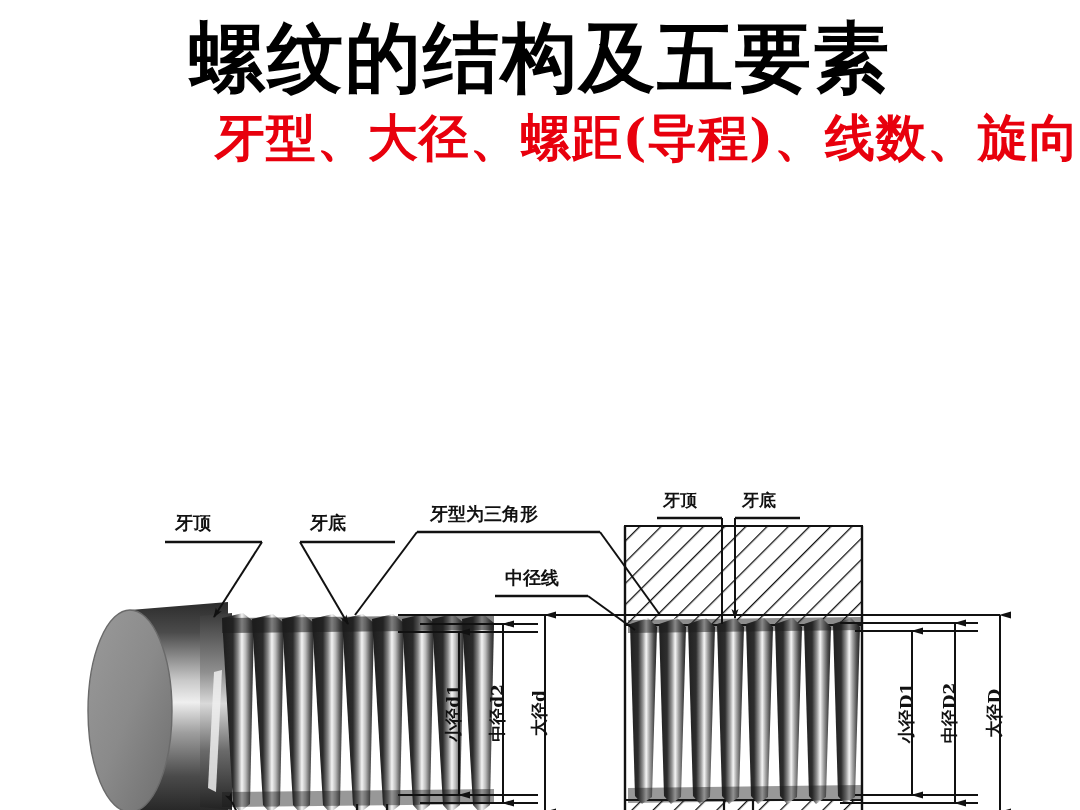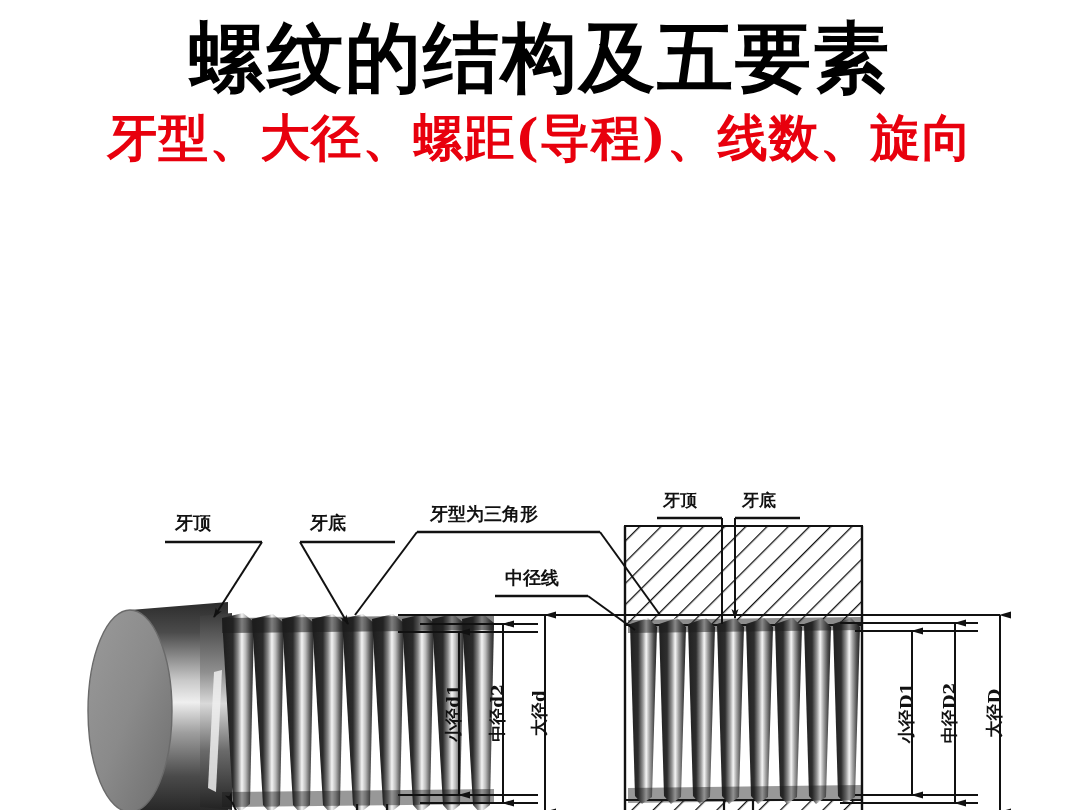--- a/index.html
+++ b/index.html
@@ -14,21 +14,21 @@
   
   .title-block{position:absolute;left:0;top:18px;width:1080px;text-align:center;}
   .main-title{
     font-family:"DejaVu Serif","Liberation Serif",serif;
     font-weight:700;font-size:76px;line-height:1.05;color:#000000;
     letter-spacing:2px;white-space:nowrap;
   }
   .sub-title{
     font-family:"DejaVu Serif","Liberation Serif",serif;
     font-weight:700;font-size:50px;line-height:1.1;color:#e8000d;
-    letter-spacing:1px;white-space:nowrap;margin-top:12px;
+    letter-spacing:1px;white-space:nowrap;margin-top:12px;text-align:right;
   }
 
   
   #drawing{position:absolute;left:0;top:232px;width:1080px;height:578px;}
   #drawing svg{display:block;}
 
   .lbl{
     font-family:"DejaVu Serif","Liberation Serif",serif;
     font-weight:700;fill:#111111;
   }

